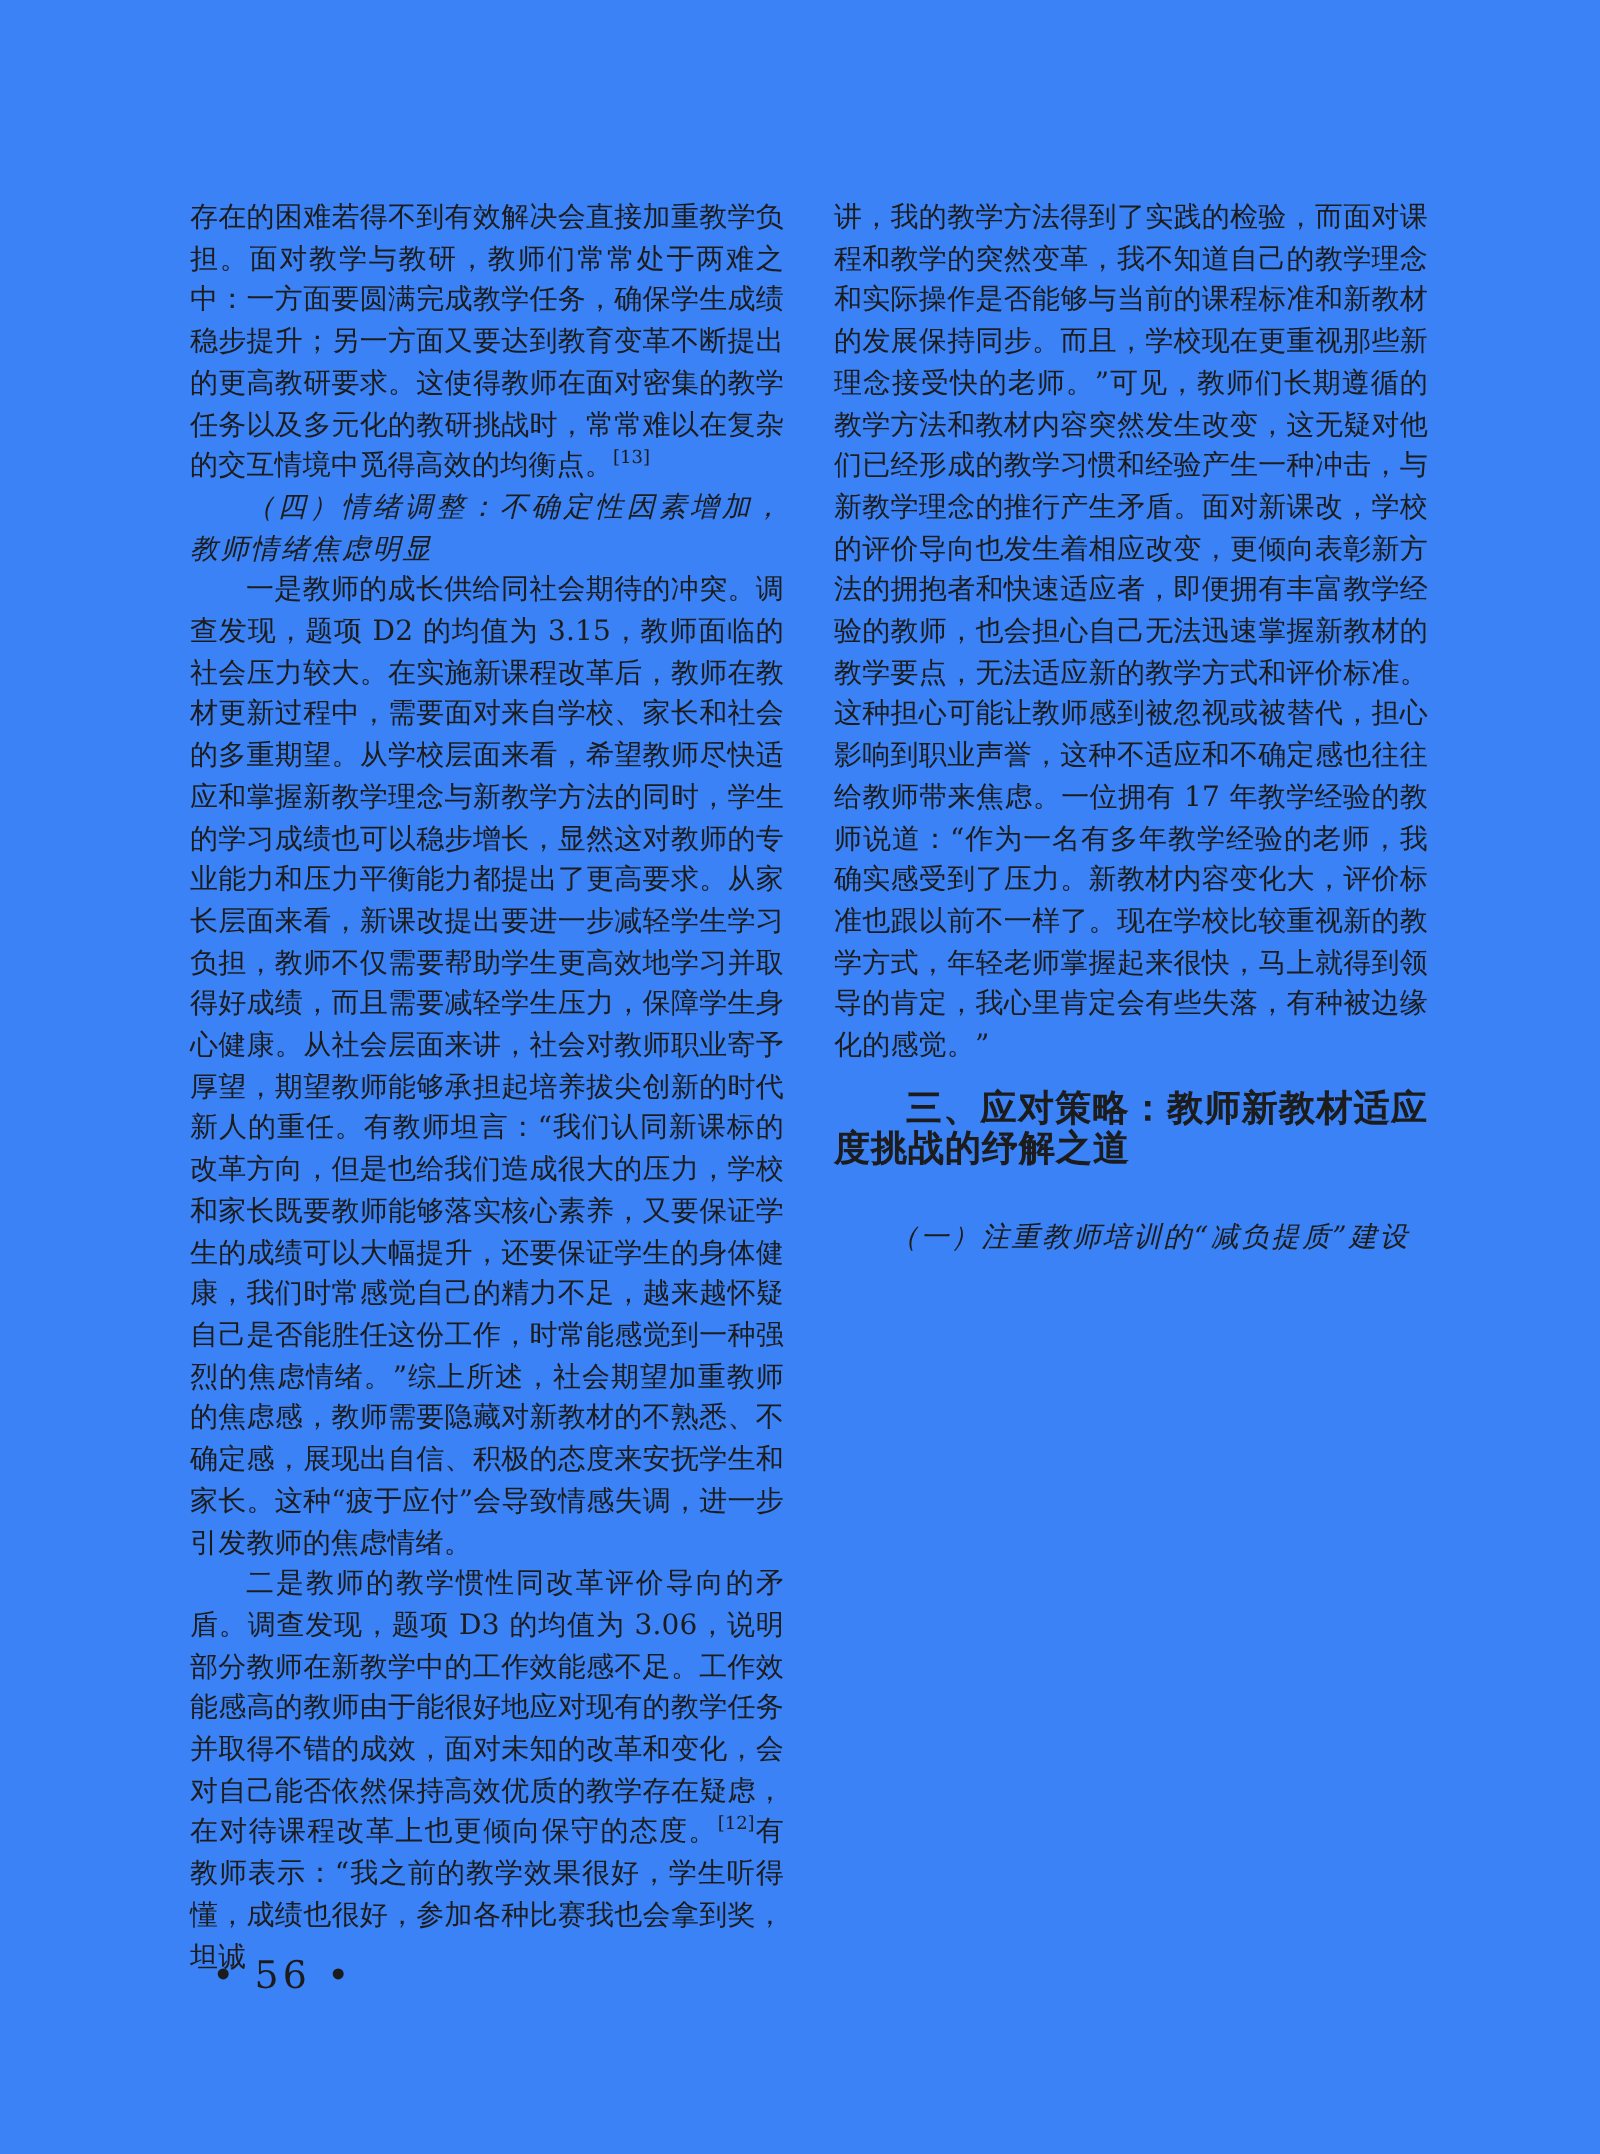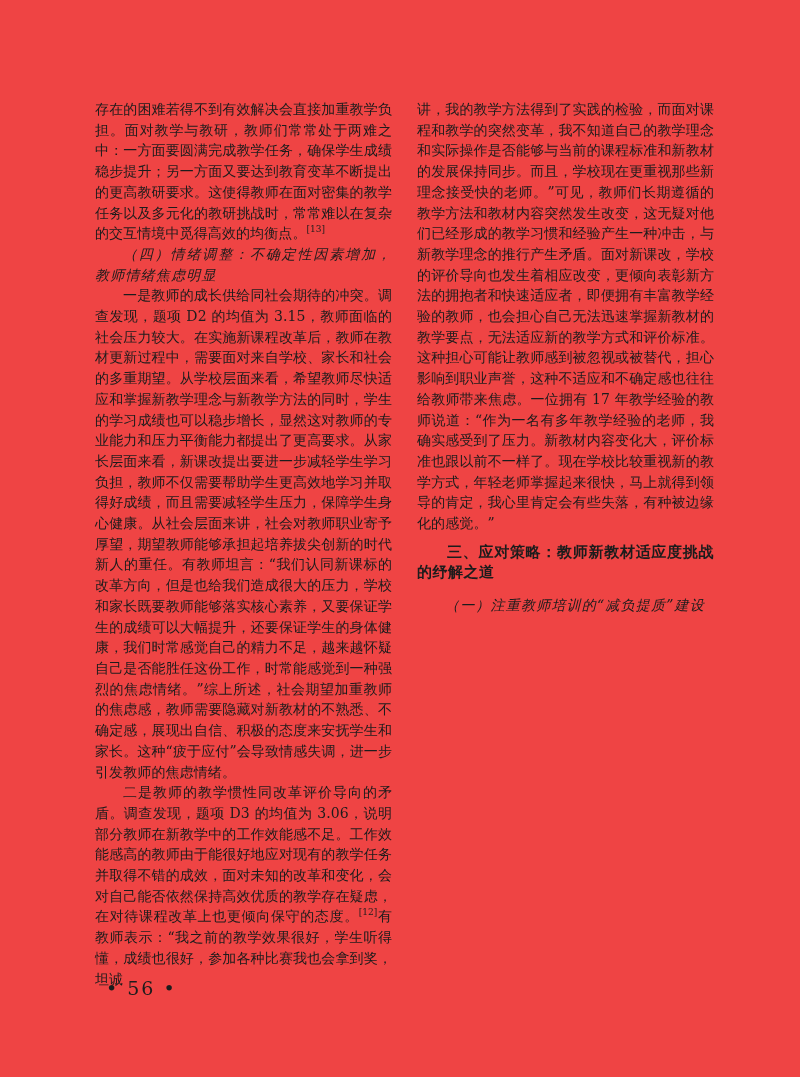--- a/index.html
+++ b/index.html
@@ -4,43 +4,43 @@
 <style>
   html, body { margin: 0; padding: 0; }
   body {
     width: 800px; height: 1077px;
     background: #ffffff;
     font-family: "DejaVu Serif", "Liberation Serif", serif;
     color: #1c1c1c;
     position: relative;
     overflow: hidden;
   }
-  .page { position: absolute; inset: 0; background: #ef4444; }
+  .page { position: absolute; inset: 0; background: #3b82f6; }
   .column {
     position: absolute;
     top: 99px;
     width: 297px;
     font-size: 14px;
     line-height: 20.7px;
     text-align: justify;
     letter-spacing: 0.1px;
   }
   .column-left  { left: 95px;  }
   .column-right { left: 417px; }
   .column p { margin: 0; text-indent: 2em; }
   .column p.no-indent { text-indent: 0; }
   p.heading-kaiti {
     font-style: italic;
     letter-spacing: 1.2px;
   }
   p.heading-bold {
     font-weight: bold;
-    font-family: Liberation Mono, monospace;
-    font-size: 15px;
-    margin: 10px 0 10px 0;
+    font-family: Liberation Sans, sans-serif;
+    font-size: 18px;
+    margin: 10px 0 24px 0;
     letter-spacing: 0.5px;
   }
   sup.ref {
     font-size: 9px;
     line-height: 0;
     vertical-align: super;
     letter-spacing: 0;
   }
   .footer {
     position: absolute;

